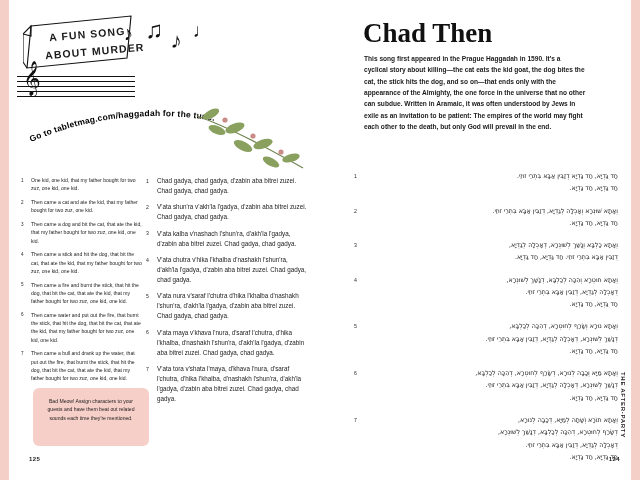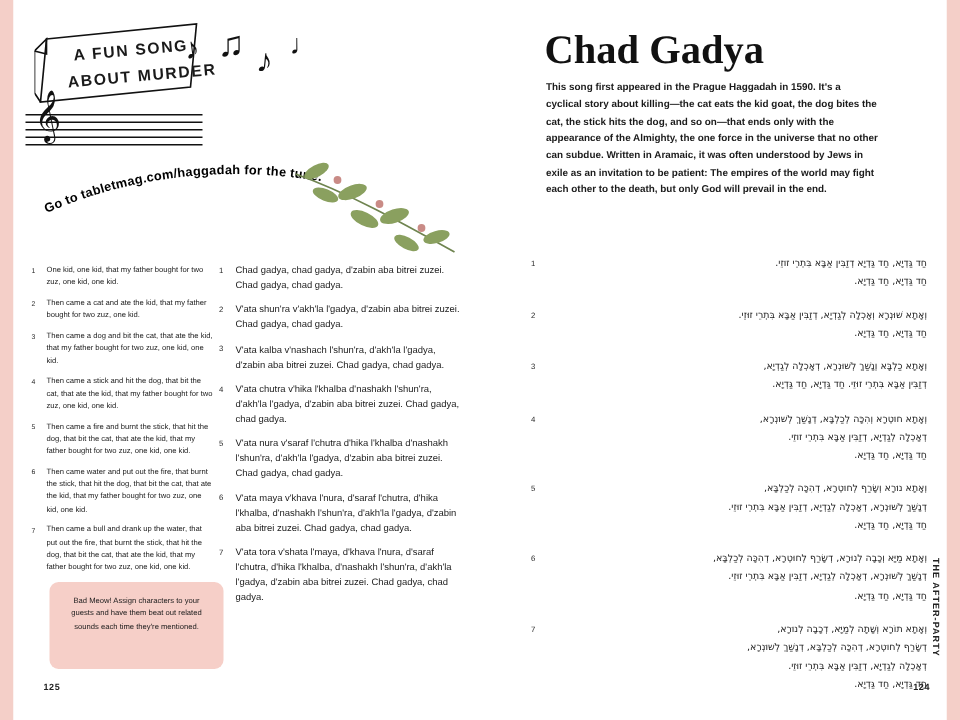--- a/index.html
+++ b/index.html
@@ -234,21 +234,21 @@
       </div>
 
       <div class="note-box">
         <p>Bad Meow! Assign characters to your guests and have them beat out related sounds each time they're mentioned.</p>
       </div>
 
       <div class="folio-left">125</div>
     </div>
 
     <div class="right-page">
-      <div class="title">Chad Gadya</div>
+      <div class="title">Chad Then</div>
       <div class="intro">This song first appeared in the Prague Haggadah in 1590. It's a cyclical story about killing—the cat eats the kid goat, the dog bites the cat, the stick hits the dog, and so on—that ends only with the appearance of the Almighty, the one force in the universe that no other can subdue. Written in Aramaic, it was often understood by Jews in exile as an invitation to be patient: The empires of the world may fight each other to the death, but only God will prevail in the end.</div>
 
       <div class="hebrew-block">
         <div class="heb-stanza"><span class="heb-num">1</span><span style="white-space:pre-line">חַד גַּדְיָא, חַד גַּדְיָא דְזַבִּין אַבָּא בִּתְרֵי זוּזֵי.
 חַד גַּדְיָא, חַד גַּדְיָא.</span></div>
         <div class="heb-stanza"><span class="heb-num">2</span><span style="white-space:pre-line">וְאָתָא שׁוּנְרָא וְאָכְלָה לְגַדְיָא, דְזַבִּין אַבָּא בִּתְרֵי זוּזֵי.
 חַד גַּדְיָא, חַד גַּדְיָא.</span></div>
         <div class="heb-stanza"><span class="heb-num">3</span><span style="white-space:pre-line">וְאָתָא כַלְבָּא וְנָשַׁךְ לְשׁוּנְרָא, דְאָכְלָה לְגַדְיָא,
 דְזַבִּין אַבָּא בִּתְרֵי זוּזֵי. חַד גַּדְיָא, חַד גַּדְיָא.</span></div>
         <div class="heb-stanza"><span class="heb-num">4</span><span style="white-space:pre-line">וְאָתָא חוּטְרָא וְהִכָּה לְכַלְבָּא, דְנָשַׁךְ לְשׁוּנְרָא,

